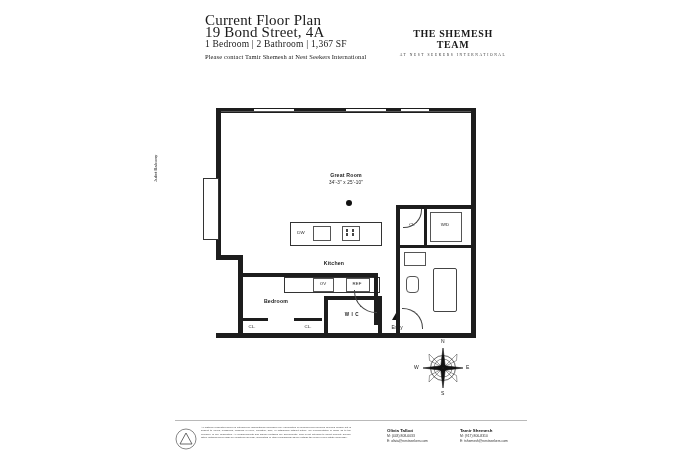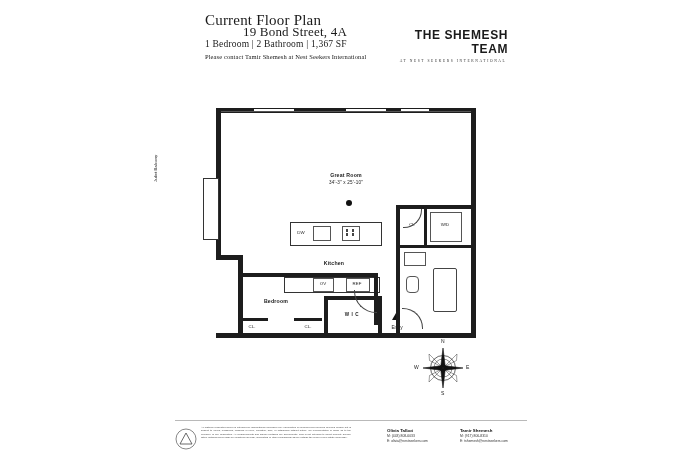--- a/index.html
+++ b/index.html
@@ -9,27 +9,27 @@
     font-family:"Liberation Serif", serif;
     color:#1a1a1a;
     position:relative;
     overflow:hidden;
   }
   .page{position:absolute;inset:0;}
 
   
   .hdr{position:absolute;left:205px;top:14px;}
   .hdr .l1{font-size:15px;letter-spacing:.2px;line-height:12px;}
-  .hdr .l2{font-size:13px;letter-spacing:.2px;line-height:12px;margin-left:38px;}
+  .hdr .l2{font-size:15px;letter-spacing:.2px;line-height:12px;}
   .hdr .l3{font-size:9.5px;letter-spacing:.2px;line-height:12px;}
   .hdr .l4{font-size:6.5px;letter-spacing:.1px;line-height:11px;margin-top:1px;}
 
   .brand{position:absolute;left:398px;top:28px;text-align:center;width:110px;}
-  .brand .bname{font-size:12px;font-weight:bold;letter-spacing:.6px;
-    font-family:Liberation Sans, sans-serif;text-align:right;}
+  .brand .bname{font-size:10px;font-weight:bold;letter-spacing:.6px;
+    font-family:Liberation Serif, serif;}
   .brand .bsub{font-size:3.6px;letter-spacing:1.6px;margin-top:3px;color:#333;}
 
   
   .plan{position:absolute;left:196px;top:100px;width:300px;height:285px;}
 
   
   .w{position:absolute;background:#1d1d1d;}
   .thin{position:absolute;background:#777;}
 
   

